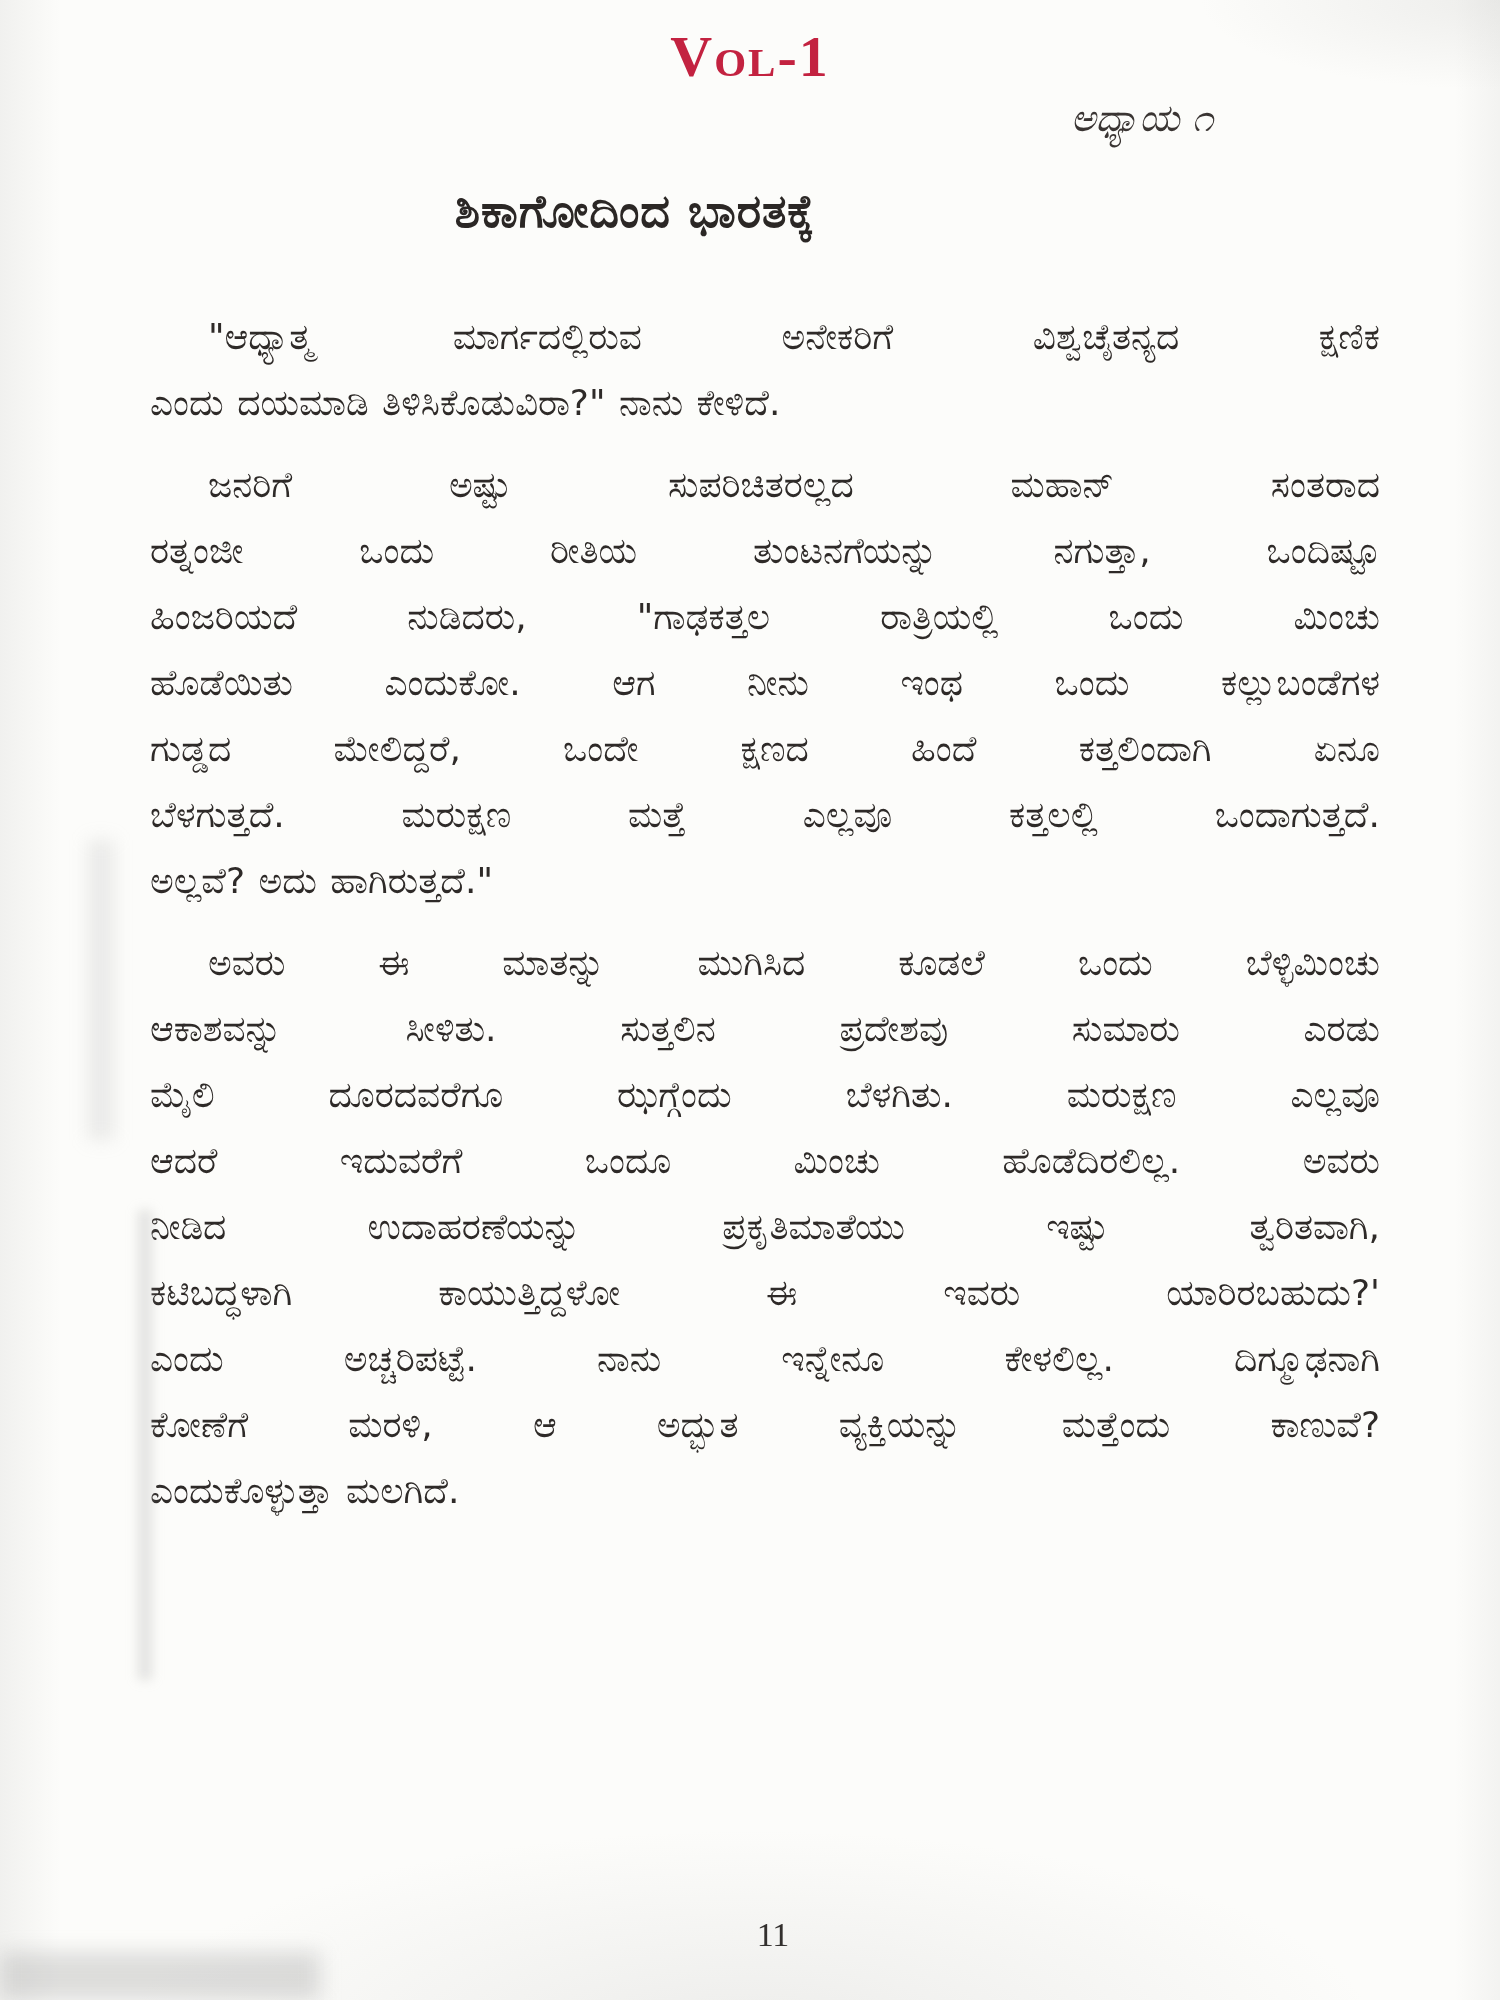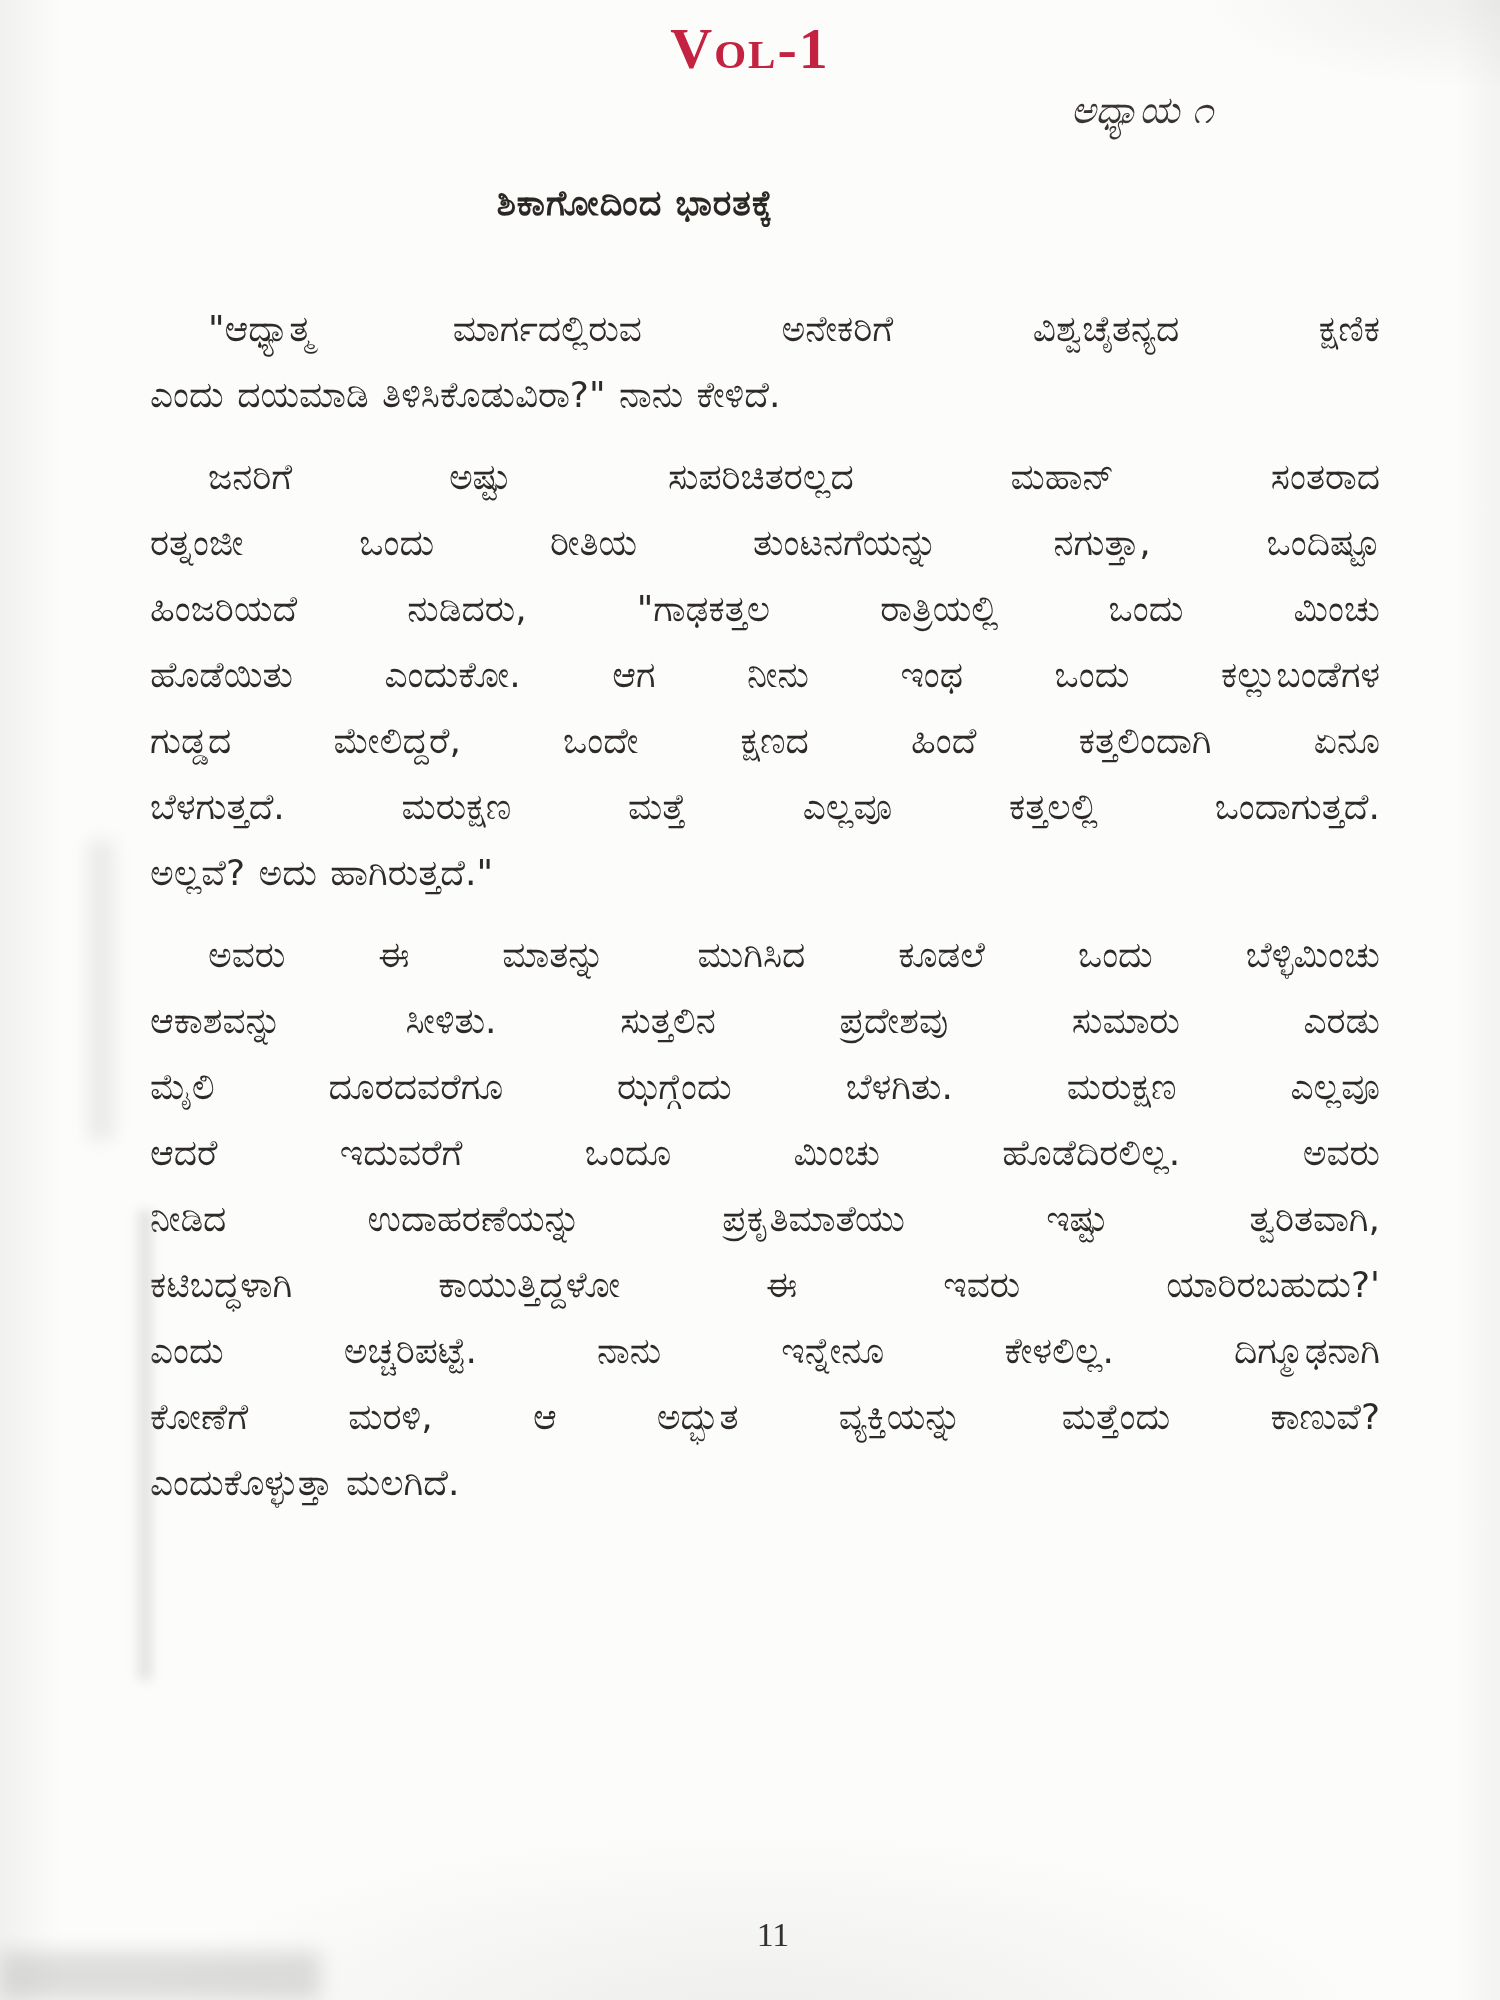--- a/index.html
+++ b/index.html
@@ -15,21 +15,21 @@
     background:
       radial-gradient(ellipse 900px 300px at 50% 102%, rgba(190,190,188,0.25), rgba(0,0,0,0) 70%),
       radial-gradient(ellipse 400px 120px at 100% 0%, rgba(210,210,208,0.35), rgba(0,0,0,0) 75%),
       linear-gradient(90deg, rgba(200,200,198,0.22) 0%, rgba(0,0,0,0) 4%, rgba(0,0,0,0) 97%, rgba(215,215,213,0.25) 100%),
       #fcfcfa;
     overflow: hidden;
     font-family: "DejaVu Sans", "Liberation Sans", sans-serif;
     color: #2e2a28;
   }
   .vol {
-    padding-top: 18px;
+    padding-top: 26px;
     text-align: center;
     font-family: "Liberation Serif", "DejaVu Serif", serif;
     font-variant: small-caps;
     font-weight: 700;
     font-size: 58px;
     line-height: 62px;
     letter-spacing: 2px;
     color: #c32240;
   }
   .chapter {
@@ -38,21 +38,21 @@
     text-align: right;
     font-size: 38px;
     line-height: 52px;
     color: #3a3533;
     font-style: italic;
   }
   .title {
     margin: 38px 0 0 150px;
     width: 970px;
     text-align: center;
-    font-size: 35px;
+    font-size: 46px;
     line-height: 58px;
     font-weight: 700;
     letter-spacing: 1px;
     color: #2b2725;
   }
   .body-text {
     margin: 64px 120px 0 150px; 
     font-size: 36px;
   }
   .para {

